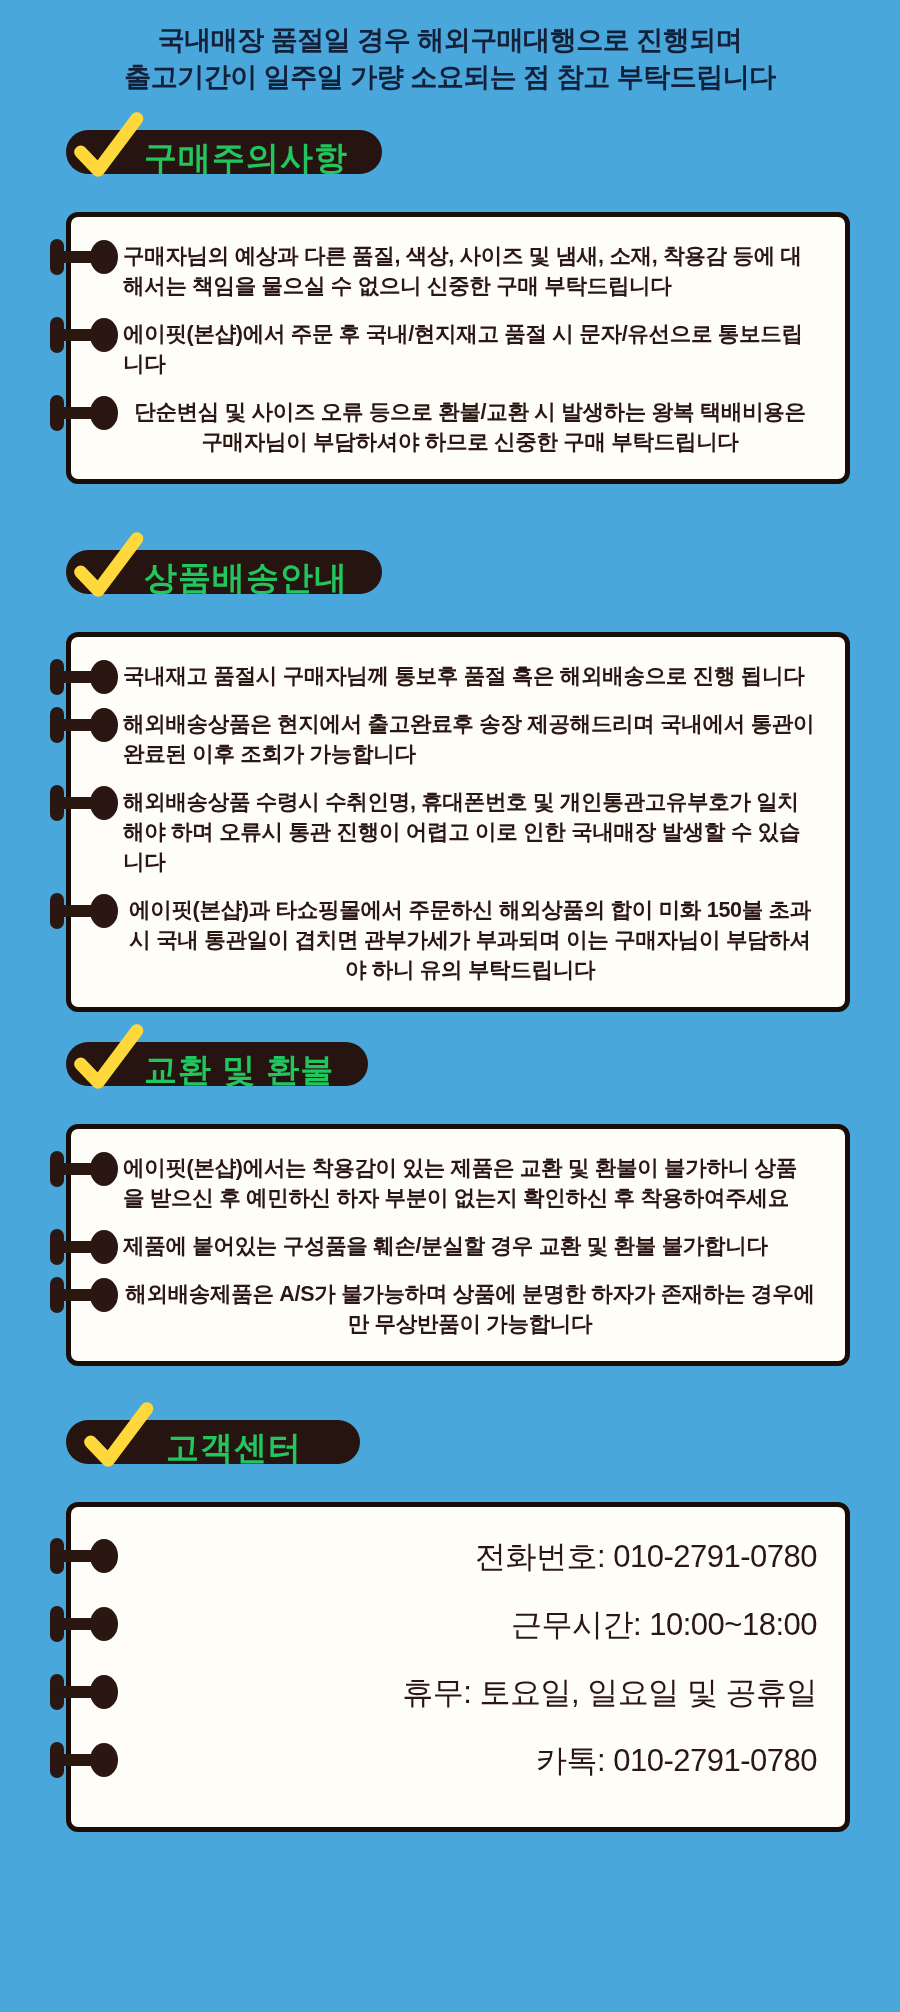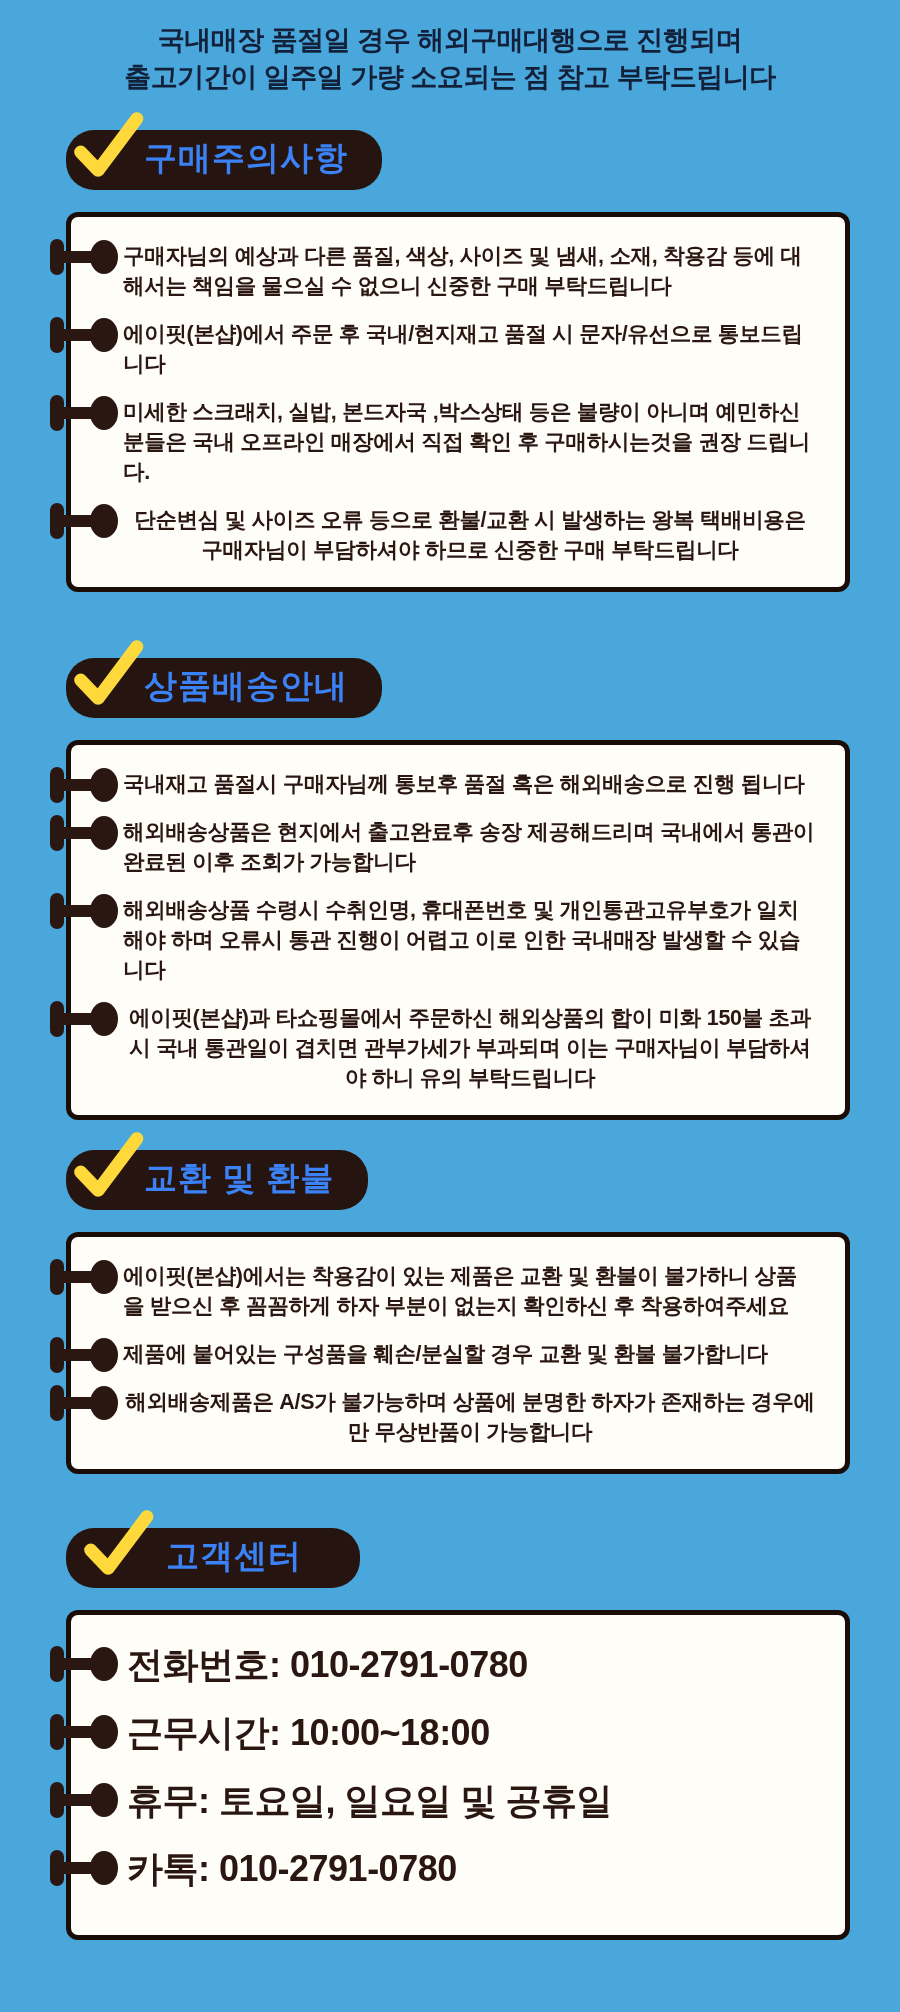--- a/index.html
+++ b/index.html
@@ -23,24 +23,24 @@
   
   .sec-header { margin: 34px 0 0 66px; height: 56px; }
   .sec-header.h2 { margin-top: 66px; }
   .sec-header.h3 { margin-top: 30px; }
   .sec-header.h4 { margin-top: 54px; }
   .badge {
     position: relative;
     display: inline-block;
     background: #261410;
     border-radius: 28px;
-    height: 60px;
+    height: 44px;
     line-height: 56px;
     padding: 0 34px 0 78px;
-    color: #3b82f6;
+    color: #22c55e;
     font-size: 33px;
     font-weight: 800;
     letter-spacing: 1px;
     white-space: nowrap;
   }
   .sec-header.h4 .badge { padding: 0 58px 0 100px; }
   .check {
     position: absolute;
     left: 4px; top: -22px;
     width: 76px; height: 76px;
@@ -70,25 +70,26 @@
   
   .pin { position: absolute; left: -73px; top: -2px; width: 68px; height: 36px; }
   .pin-cap  { position: absolute; left: 0; top: 0; width: 14px; height: 36px; border-radius: 8px; background: #2B1712; }
   .pin-stem { position: absolute; left: 6px; top: 12px; width: 42px; height: 12px; background: #2B1712; }
   .pin-head { position: absolute; left: 40px; top: 1px; width: 28px; height: 34px; border-radius: 50%; background: #2B1712; }
   
   .contact-box { padding: 28px 28px 20px 56px; }
   .contact-line {
     position: relative;
     margin: 0 0 24px 0;
-    font-size: 36px;
+    font-size: 31px;
     line-height: 44px;
-    font-weight: 700;
+    font-weight: 400;
     color: #2B1712;
     letter-spacing: -0.5px;
+    text-align: right;
   }
   .contact-line .pin { top: 3px; left: -77px; }
 </style>
 </head>
 <body>
 
 <div class="top-notice">
   <div>국내매장 품절일 경우 해외구매대행으로 진행되며</div>
   <div>출고기간이 일주일 가량 소요되는 점 참고 부탁드립니다</div>
 </div>
@@ -118,28 +119,20 @@
         <span class="pin-head"></span>
       </span>
     <p class="bullet-text">에이핏(본샵)에서 주문 후 국내/현지재고 품절 시 문자/유선으로 통보드립니다</p>
   </div>
   <div class="bullet">
     <span class="pin">
         <span class="pin-cap"></span>
         <span class="pin-stem"></span>
         <span class="pin-head"></span>
       </span>
-    <p class="bullet-text">미세한 스크래치, 실밥, 본드자국 ,박스상태 등은 불량이 아니며 예민하신 분들은 국내 오프라인 매장에서 직접 확인 후 구매하시는것을 권장 드립니다.</p>
-  </div>
-  <div class="bullet">
-    <span class="pin">
-        <span class="pin-cap"></span>
-        <span class="pin-stem"></span>
-        <span class="pin-head"></span>
-      </span>
     <p class="bullet-text">단순변심 및 사이즈 오류 등으로 환불/교환 시 발생하는 왕복 택배비용은 구매자님이 부담하셔야 하므로 신중한 구매 부탁드립니다</p>
   </div>
 </div>
 
 <div class="sec-header h2">
   <span class="badge">
     <svg class="check" viewBox="0 0 100 100">
       <polyline points="14,58 37,82 88,14" fill="none" stroke="#FFD83B" stroke-width="17" stroke-linecap="round" stroke-linejoin="round"></polyline>
     </svg>
     <span>상품배송안내</span>
@@ -190,21 +183,21 @@
   </span>
 </div>
 
 <div class="notice-box">
   <div class="bullet">
     <span class="pin">
         <span class="pin-cap"></span>
         <span class="pin-stem"></span>
         <span class="pin-head"></span>
       </span>
-    <p class="bullet-text">에이핏(본샵)에서는 착용감이 있는 제품은 교환 및 환불이 불가하니 상품을 받으신 후 꼼꼼하게 하자 부분이 없는지 확인하신 후 착용하여주세요</p>
+    <p class="bullet-text">에이핏(본샵)에서는 착용감이 있는 제품은 교환 및 환불이 불가하니 상품을 받으신 후 예민하신 하자 부분이 없는지 확인하신 후 착용하여주세요</p>
   </div>
   <div class="bullet">
     <span class="pin">
         <span class="pin-cap"></span>
         <span class="pin-stem"></span>
         <span class="pin-head"></span>
       </span>
     <p class="bullet-text">제품에 붙어있는 구성품을 훼손/분실할 경우 교환 및 환불 불가합니다</p>
   </div>
   <div class="bullet">

